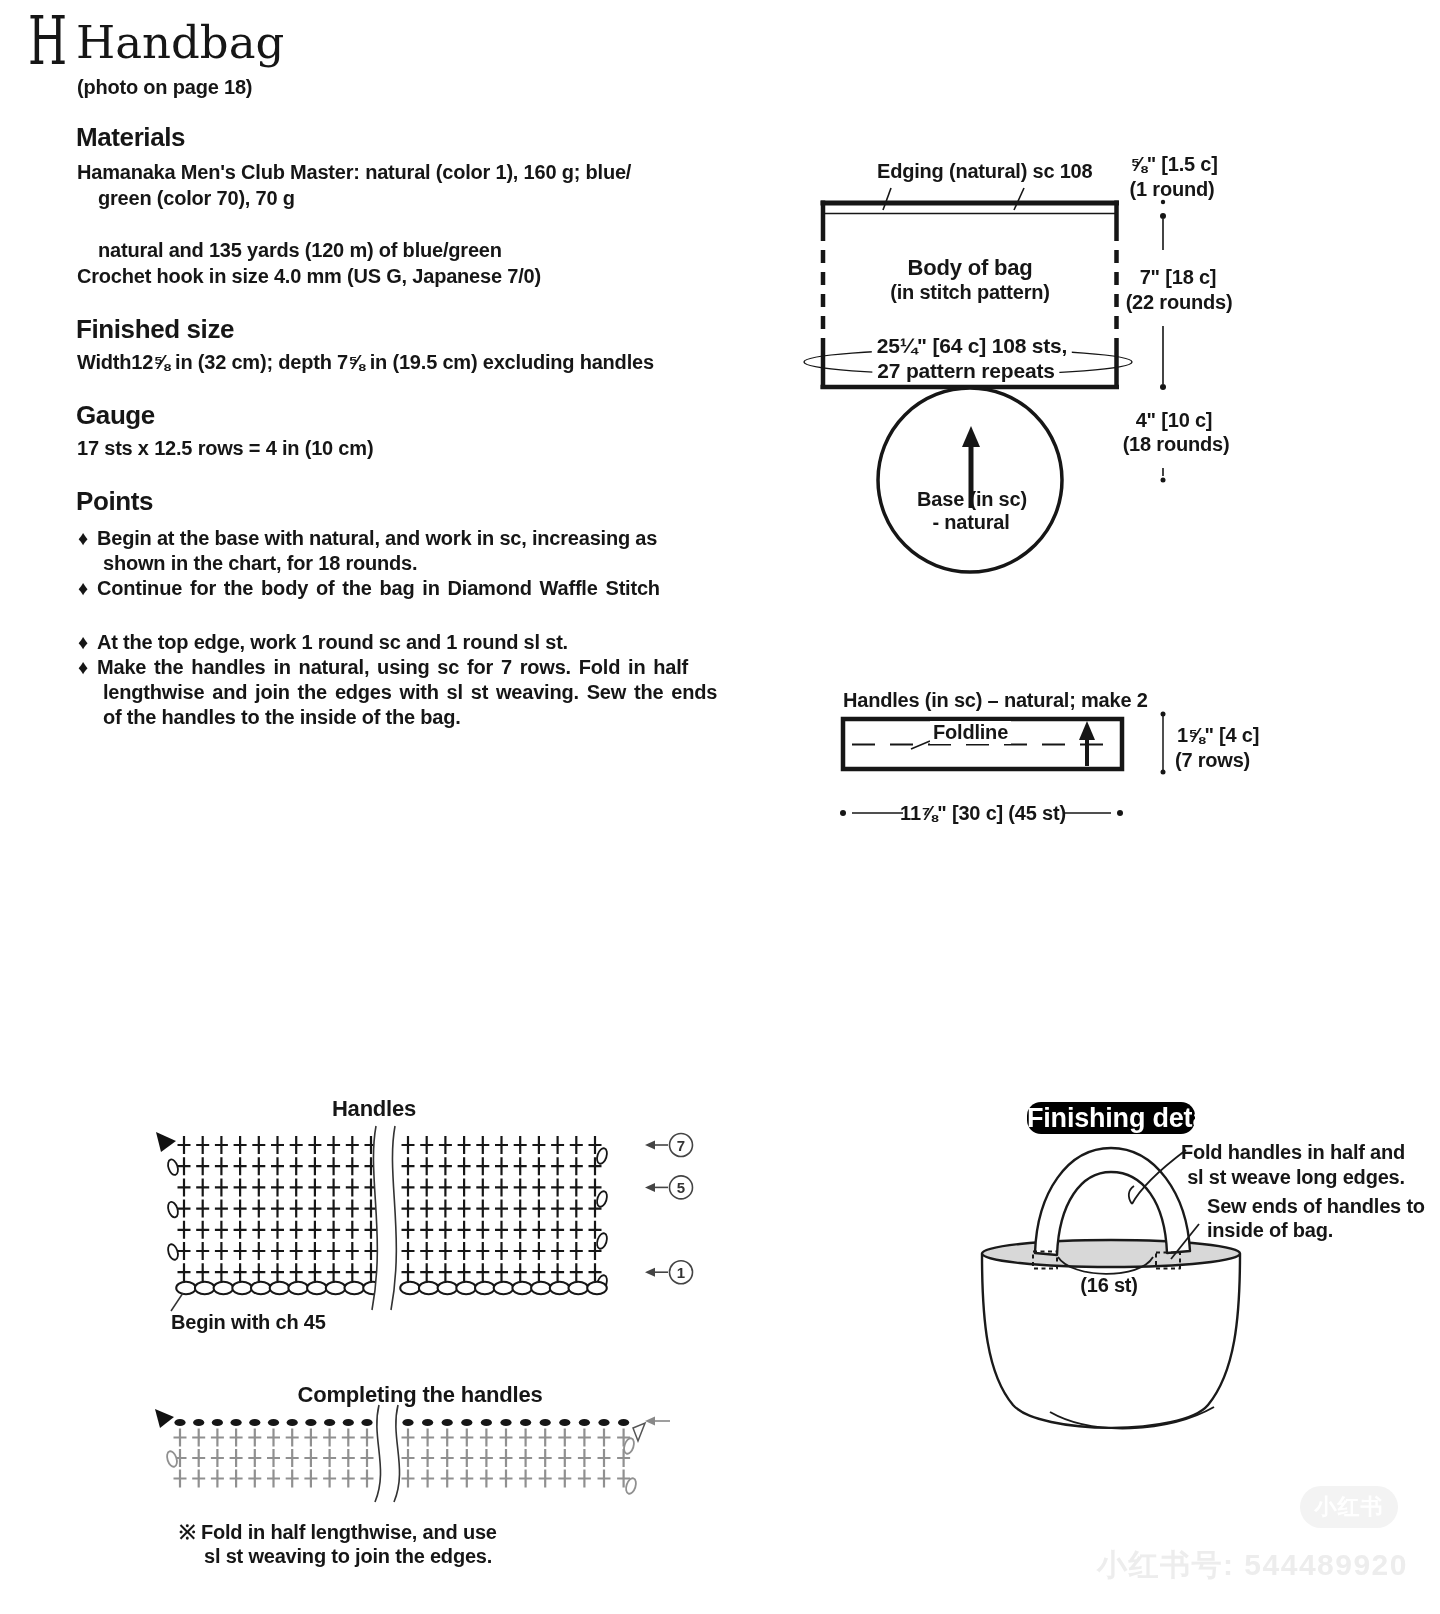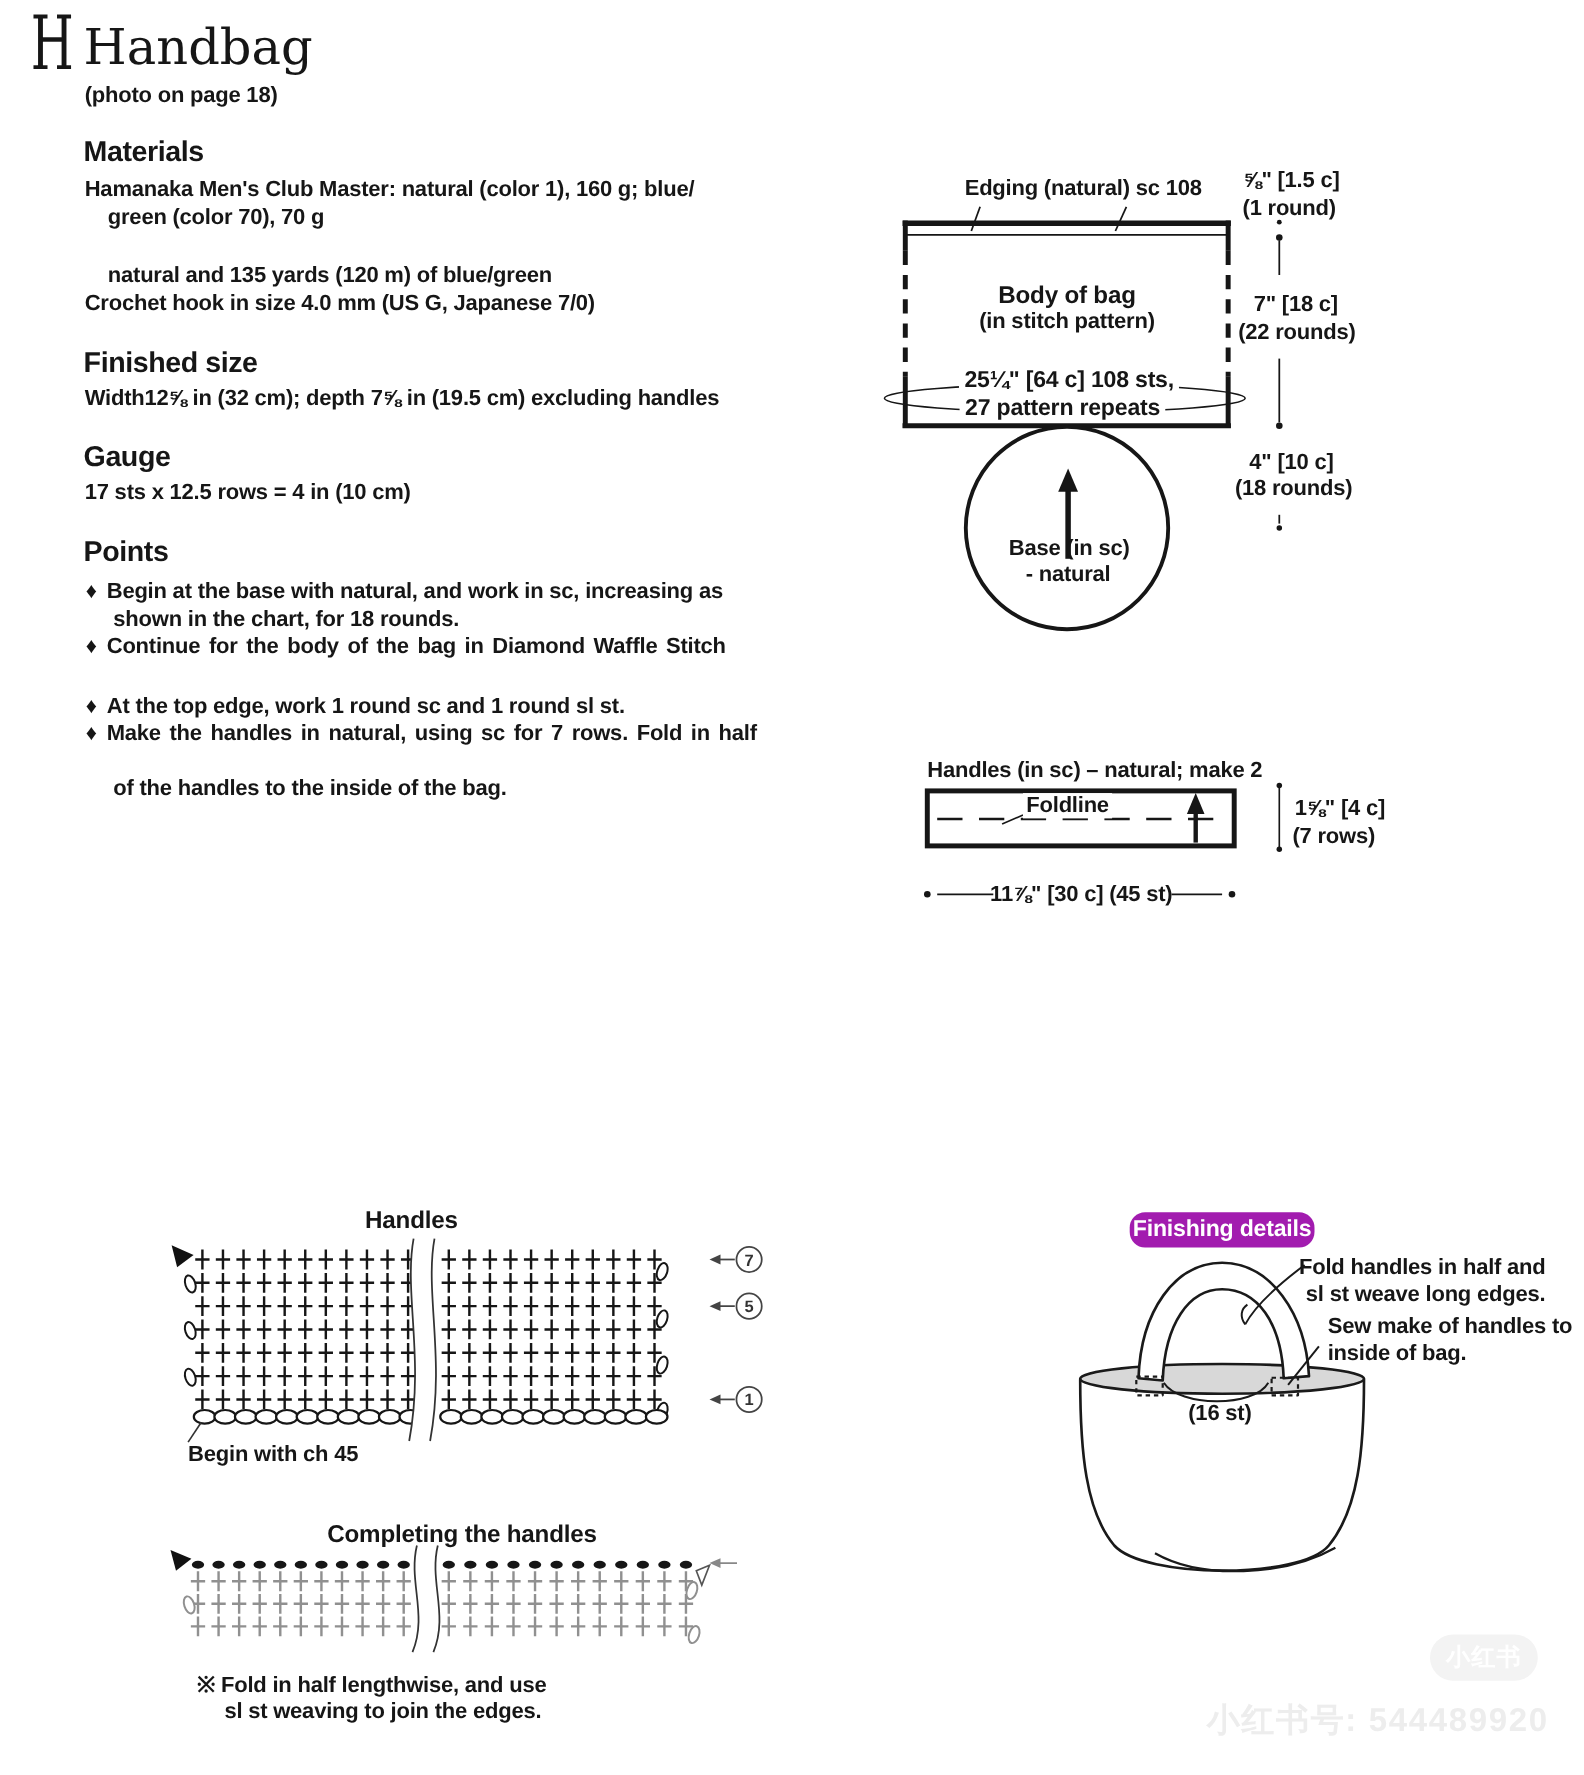--- a/index.html
+++ b/index.html
@@ -9,22 +9,22 @@
   .t{position:absolute;z-index:2;font-weight:bold;white-space:nowrap;color:#161616;
      font-size:20px;letter-spacing:-0.2px;line-height:1.15;}
   .c{transform:translateX(-50%);}
   .h2{font-size:26px;letter-spacing:-0.4px;}
   .serif{font-family:"DejaVu Serif","Liberation Serif",serif;font-weight:normal;letter-spacing:0;}
   .dropcap{font-size:68px;transform:scaleX(.66);transform-origin:left top;}
   .title{font-size:45px;}
   .wbg{background:#fff;padding:0 5px;}
   .diam{margin-right:9px;}
   .dimtxt{font-size:20px;}
-  .badge{background:#a21caf;color:#fff;border-radius:14px;text-align:center;
-         line-height:32px;height:32px;font-size:21px;letter-spacing:0;}
+  .badge{background:#000000;color:#fff;border-radius:14px;text-align:right;
+         line-height:32px;height:32px;font-size:27px;letter-spacing:0;}
   .wm-pill{background:#f3f3f3;color:#ffffff;border-radius:21px;height:42px;line-height:42px;
            text-align:center;font-size:22px;letter-spacing:1px;}
   .wm-id{color:#ededed;font-size:30px;letter-spacing:1.5px;}
   .just{word-spacing:2.5px;}
 </style>
 </head>
 <body>
 
 <div class="page">
 
@@ -410,20 +410,21 @@
   <div class="t" style="left:103px;top:552px">shown in the chart, for 18 rounds.</div>
   <div class="t just" style="left:78px;top:577px">
     <span class="diam">♦</span><span>Continue for the body of the bag in Diamond Waffle Stitch</span>
   </div>
   <div class="t" style="left:78px;top:631px">
     <span class="diam">♦</span><span>At the top edge, work 1 round sc and 1 round sl st.</span>
   </div>
   <div class="t just" style="left:78px;top:656px">
     <span class="diam">♦</span><span>Make the handles in natural, using sc for 7 rows. Fold in half</span>
   </div>
+  <div class="t just" style="left:103px;top:681px">lengthwise and join the edges with sl st weaving. Sew the ends</div>
   <div class="t" style="left:103px;top:706px">of the handles to the inside of the bag.</div>
 
   <div class="t" style="left:877px;top:160px">Edging (natural) sc 108</div>
   <div class="t c" style="left:970px;top:255px;font-size:22px">Body of bag</div>
   <div class="t c" style="left:970px;top:281px;font-size:20px">(in stitch pattern)</div>
   <div class="t c wbg" style="left:972px;top:334px;font-size:21px">25¼" [64 c] 108 sts,</div>
   <div class="t c wbg" style="left:966px;top:359px;font-size:21px">27 pattern repeats</div>
   <div class="t c" style="left:972px;top:488px">Base (in sc)</div>
   <div class="t c" style="left:971px;top:511px">- natural</div>
   <div class="t c dimtxt" style="left:1174px;top:153px">⅝" [1.5 c]</div>
@@ -441,19 +442,19 @@
 
   <div class="t c" style="left:374px;top:1096px;font-size:22px">Handles</div>
   <div class="t" style="left:171px;top:1311px">Begin with ch 45</div>
   <div class="t c" style="left:420px;top:1382px;font-size:22px">Completing the handles</div>
   <div class="t" style="left:179px;top:1521px">※ Fold in half lengthwise, and use</div>
   <div class="t" style="left:204px;top:1545px">sl st weaving to join the edges.</div>
 
   <div class="t badge" style="left:1027px;top:1102px;width:168px;letter-spacing:-0.2px">Finishing details</div>
   <div class="t c" style="left:1293px;top:1141px">Fold handles in half and</div>
   <div class="t c" style="left:1296px;top:1166px">sl st weave long edges.</div>
-  <div class="t" style="left:1207px;top:1195px">Sew make of handles to</div>
+  <div class="t" style="left:1207px;top:1195px">Sew ends of handles to</div>
   <div class="t" style="left:1207px;top:1219px">inside of bag.</div>
   <div class="t c" style="left:1109px;top:1274px">(16 st)</div>
 
   <div class="t wm-pill" style="left:1300px;top:1486px;width:98px">小红书</div>
   <div class="t wm-id" style="left:1097px;top:1548px">小红书号: 544489920</div>
 </div>
 
 </body></html>

